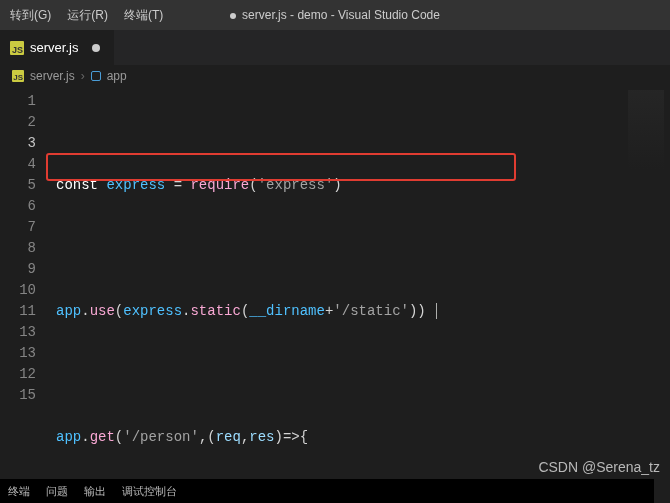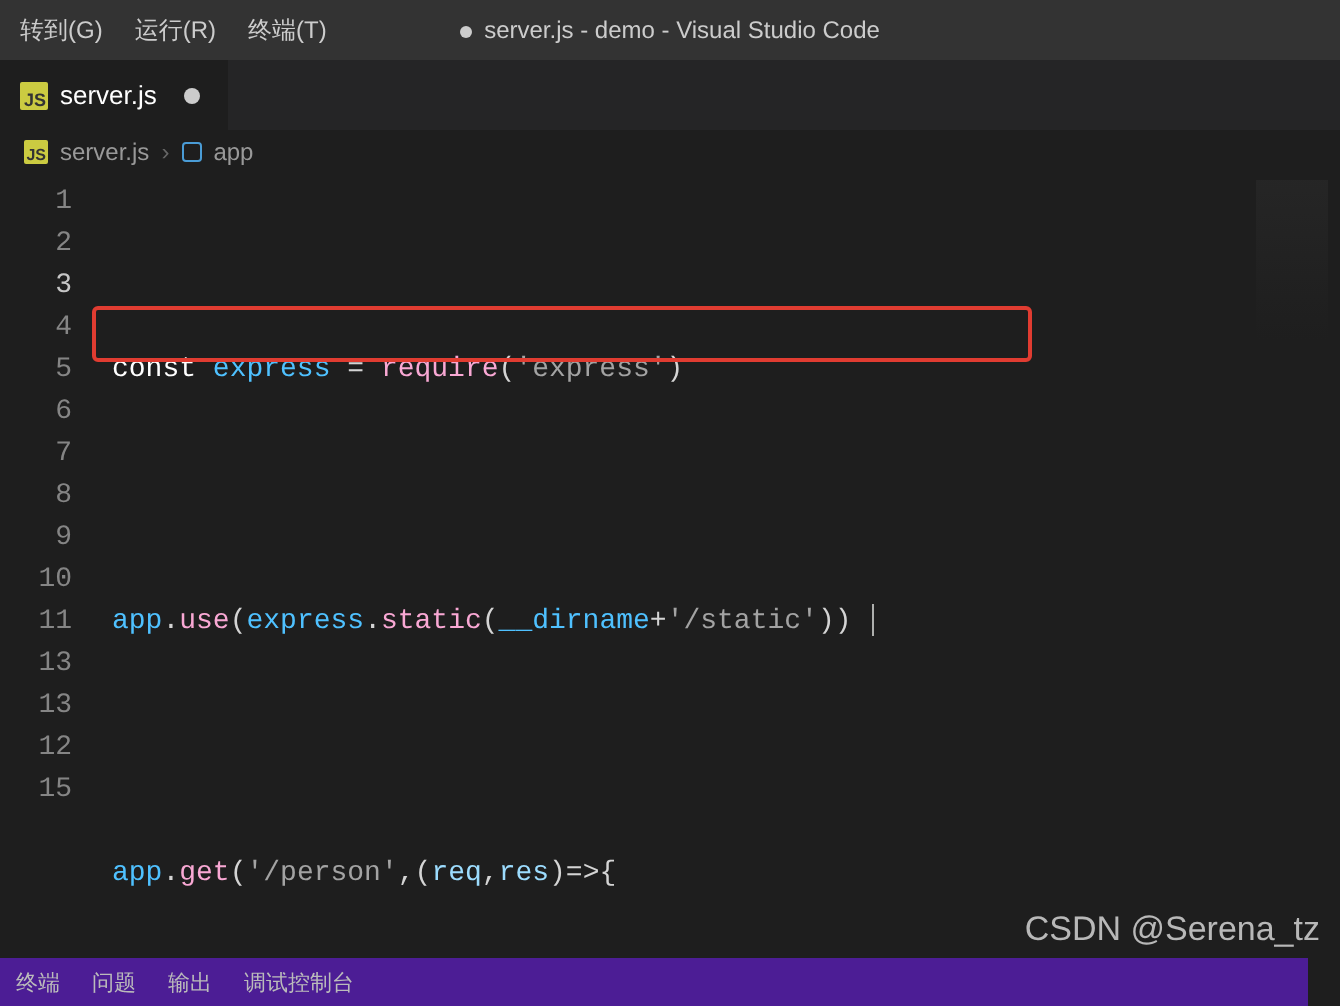--- a/index.html
+++ b/index.html
@@ -137,33 +137,33 @@
     display: inline-block;
     width: 1px; height: 16px;
     background: #aeafad;
     vertical-align: middle;
     margin-left: 10px;
   }
   .statusbar {
     position: absolute;
     bottom: 0; left: 0; right: 16px;
     height: 24px;
-    background: #4c1d95;
+    background: #000000;
     display: flex;
     align-items: center;
     padding: 0 8px;
     gap: 16px;
     font-size: 11px;
     color: #bbb;
   }
   .watermark {
     position: absolute;
     bottom: 28px; right: 10px;
     color: #b8b8b8;
-    font-size: 17px;
+    font-size: 14px;
     font-family: sans-serif;
     margin-top: 48px;
   }
   .minimap {
     position: absolute;
     top: 90px; right: 6px;
     width: 36px; height: 100px;
     background: linear-gradient(#2d2d2d, #1e1e1e 80%);
     opacity: 0.5;
   }

